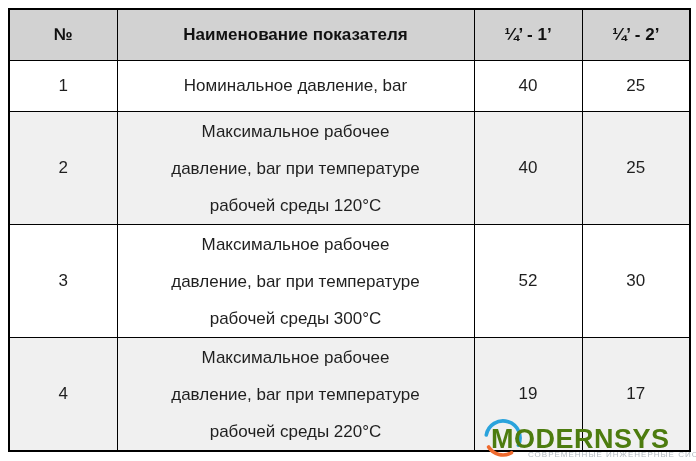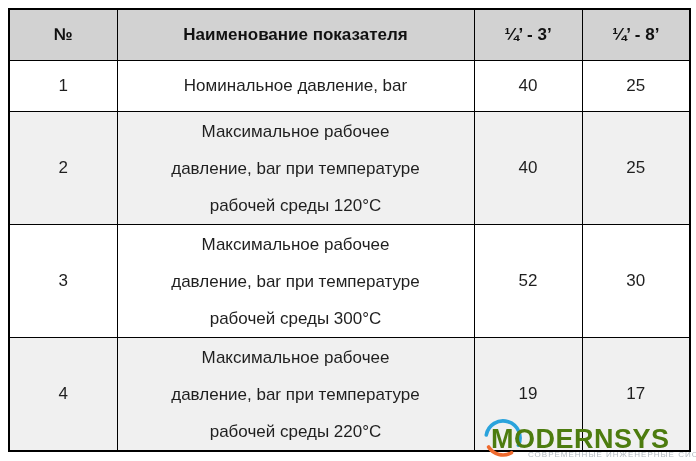--- a/index.html
+++ b/index.html
@@ -94,22 +94,22 @@
     <colgroup>
       <col style="width:108px">
       <col style="width:357px">
       <col style="width:108px">
       <col style="width:108px">
     </colgroup>
     <thead>
       <tr>
         <th>№</th>
         <th>Наименование показателя</th>
-        <th>¼’ - 3’</th>
-        <th>¼’ - 8’</th>
+        <th>¼’ - 1’</th>
+        <th>¼’ - 2’</th>
       </tr>
     </thead>
     <tbody>
       <tr class="r-single">
         <td>1</td>
         <td>
           <div class="single-line">Номинальное давление, bar</div>
         </td>
         <td>40</td>
         <td>25</td>

